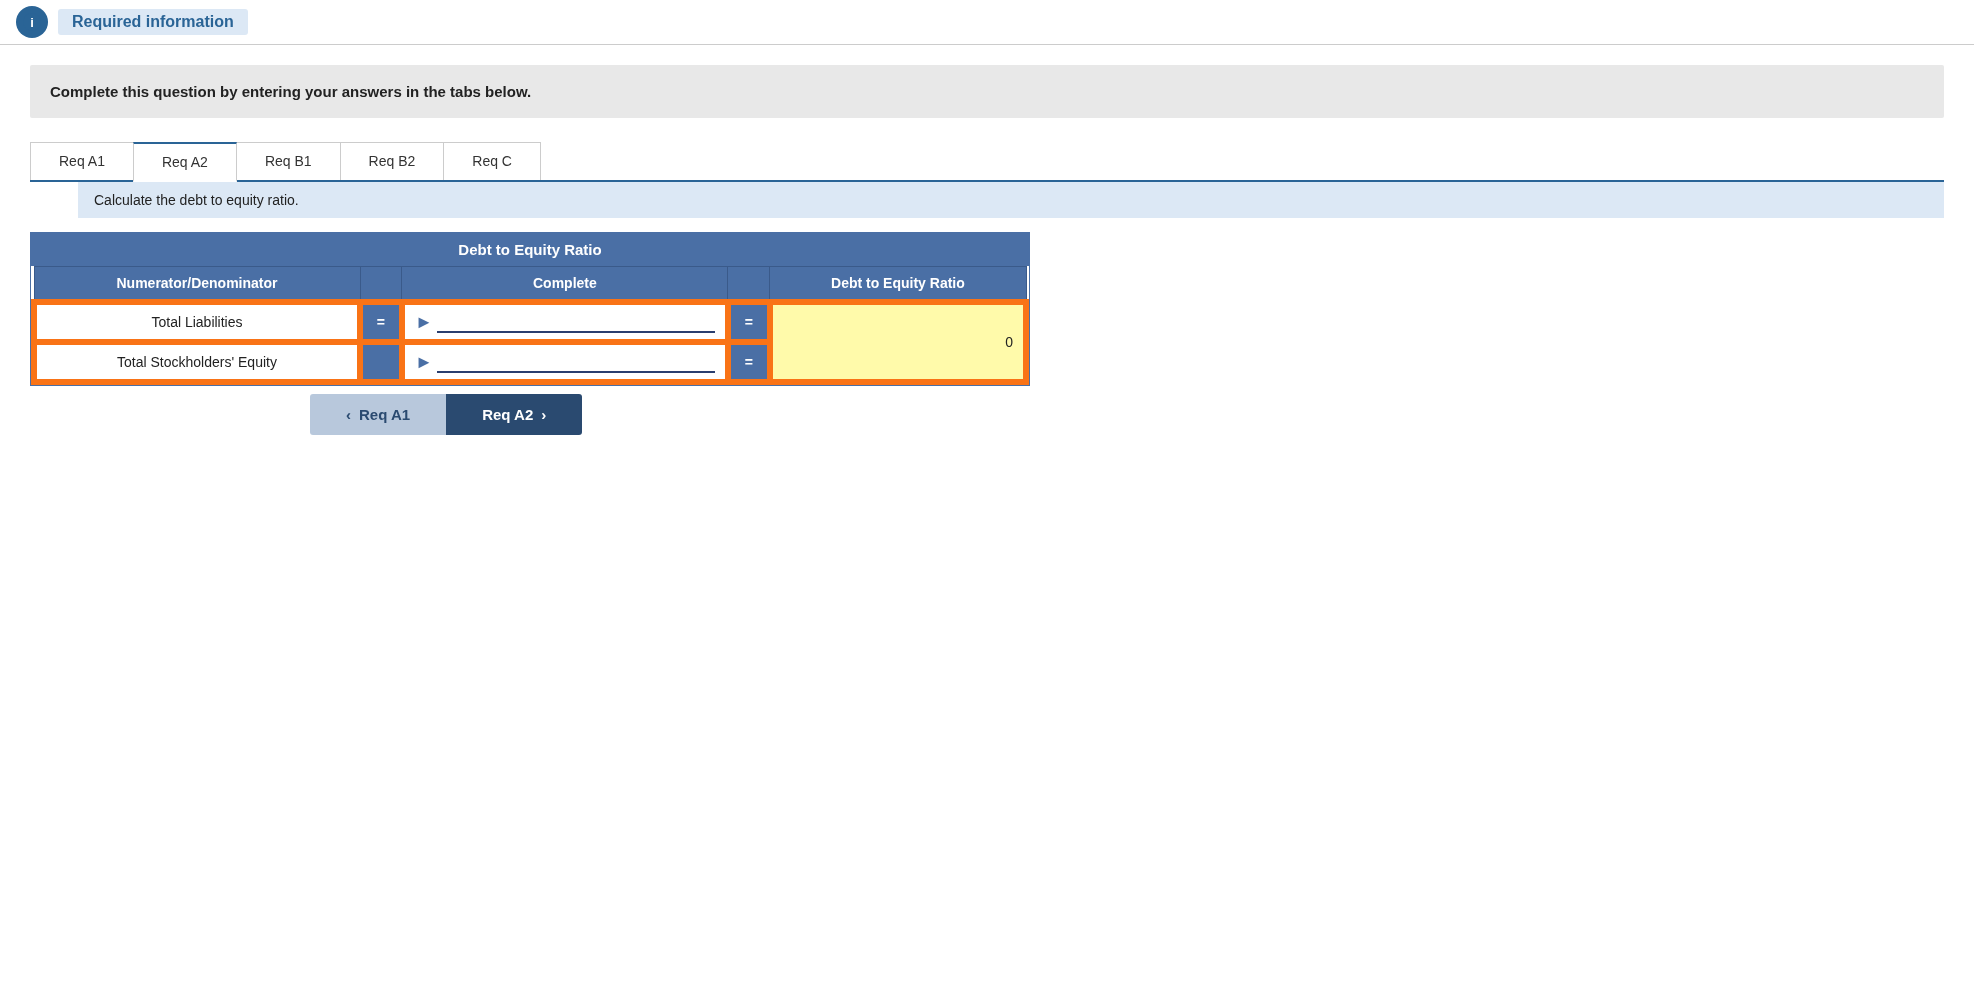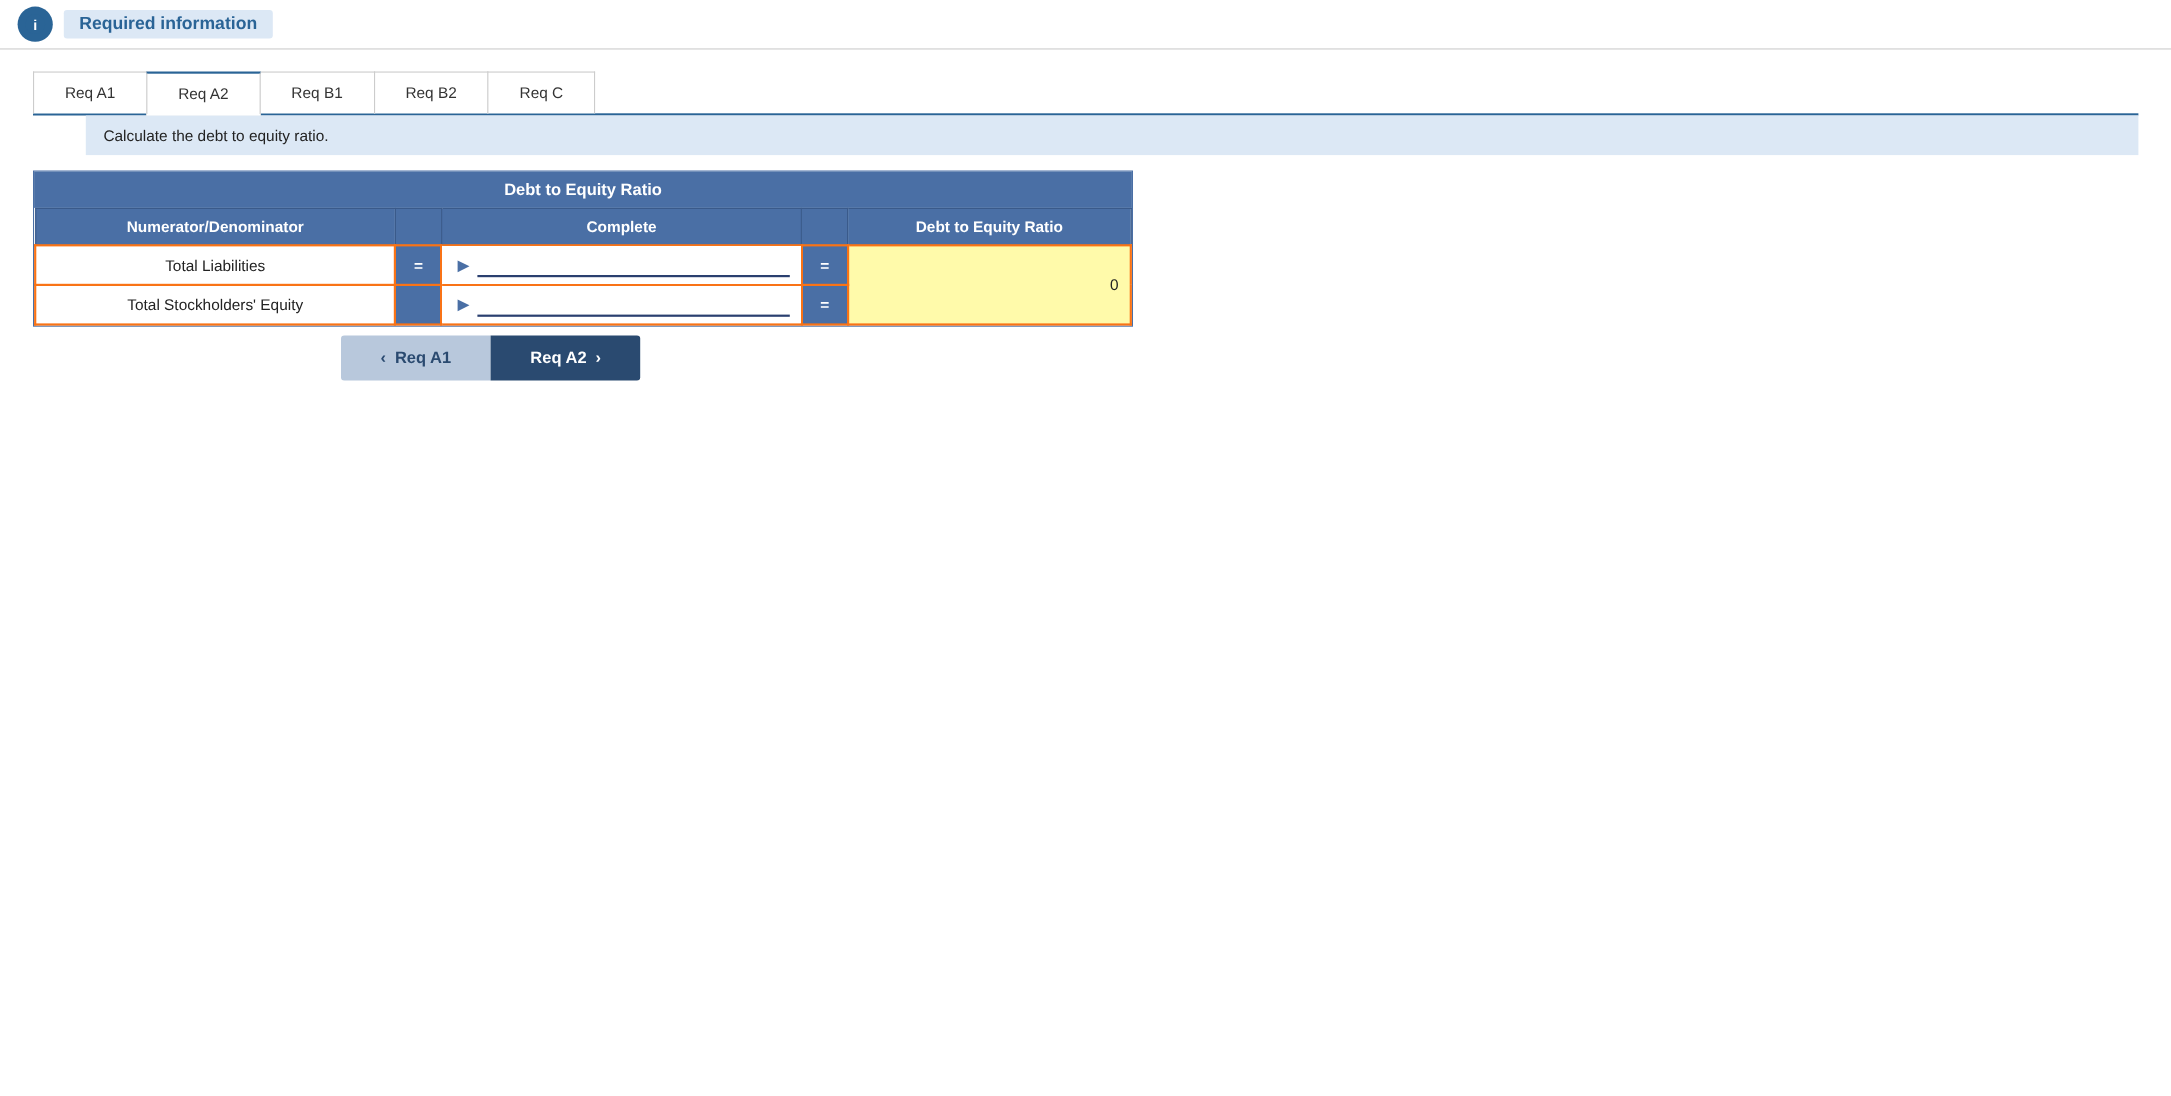--- a/index.html
+++ b/index.html
@@ -117,21 +117,21 @@
     .data-table th {
       background: #4a6fa5;
       color: #fff;
       font-weight: bold;
       text-align: center;
       padding: 8px 10px;
       font-size: 14px;
       border: 1px solid #3a5a8a;
     }
     .data-table td {
-      border: 2px solid #f97316;
+      border: 6px solid #f97316;
       padding: 6px 10px;
       font-size: 14px;
       vertical-align: middle;
     }
     .td-label {
       text-align: center;
       background: #fff;
       width: 280px;
     }
     .td-equals {
@@ -221,20 +221,23 @@
     <svg width="20" height="20" viewBox="0 0 20 20">
       <circle cx="10" cy="10" r="9" fill="#2a6496"></circle>
       <text x="10" y="15" text-anchor="middle" fill="#fff" font-size="13" font-weight="bold" font-family="Arial">i</text>
     </svg>
   </div>
   <span class="header-title">Required information</span>
 </div>
 
 <div class="main-content">
 
+  <div class="instruction-box">
+    <p>Complete this question by entering your answers in the tabs below.</p>
+  </div>
 
   <div class="tabs-container">
     <div class="tab">Req A1</div>
     <div class="tab active">Req A2</div>
     <div class="tab">Req B1</div>
     <div class="tab">Req B2</div>
     <div class="tab">Req C</div>
   </div>
 
   <div class="tab-description">

